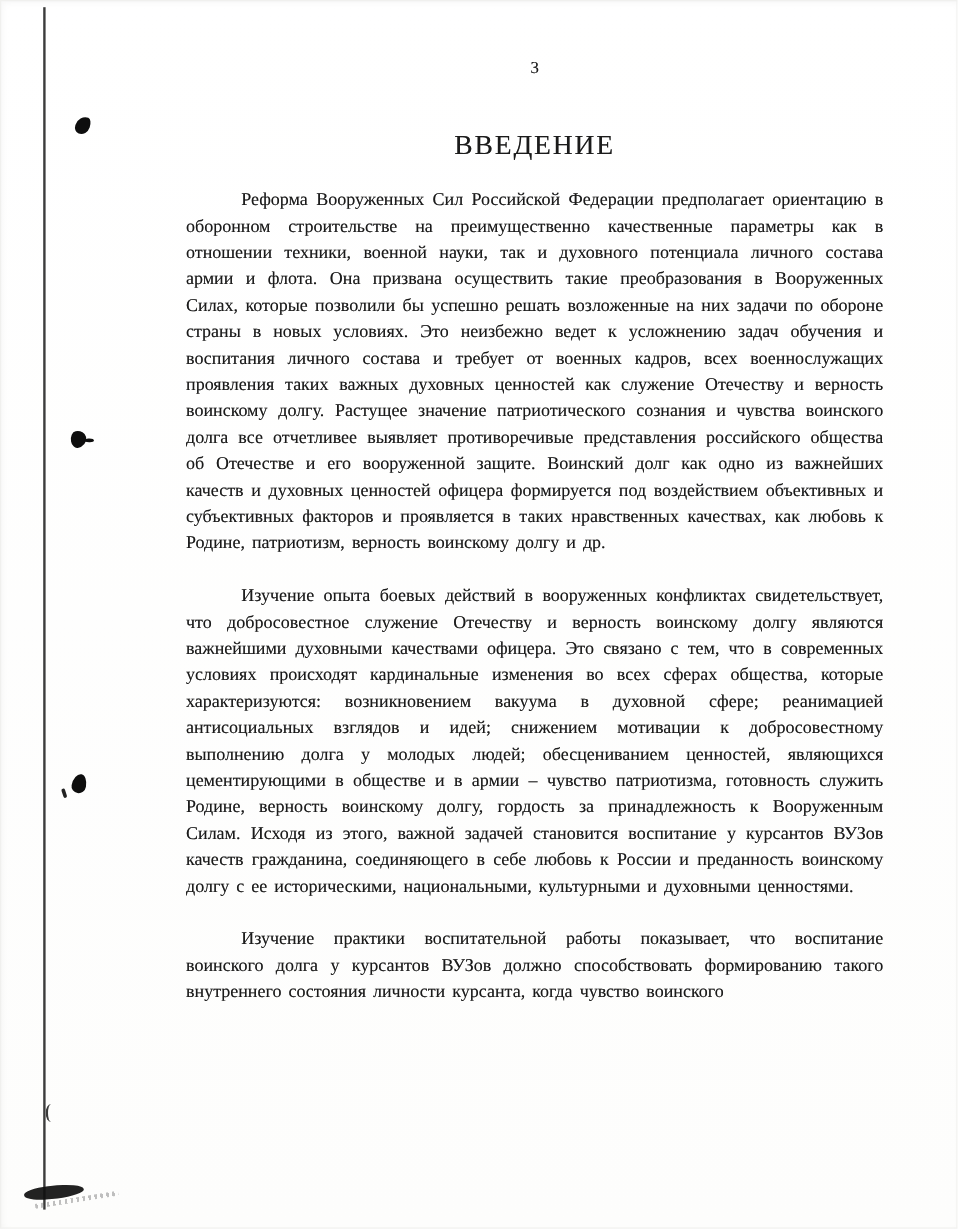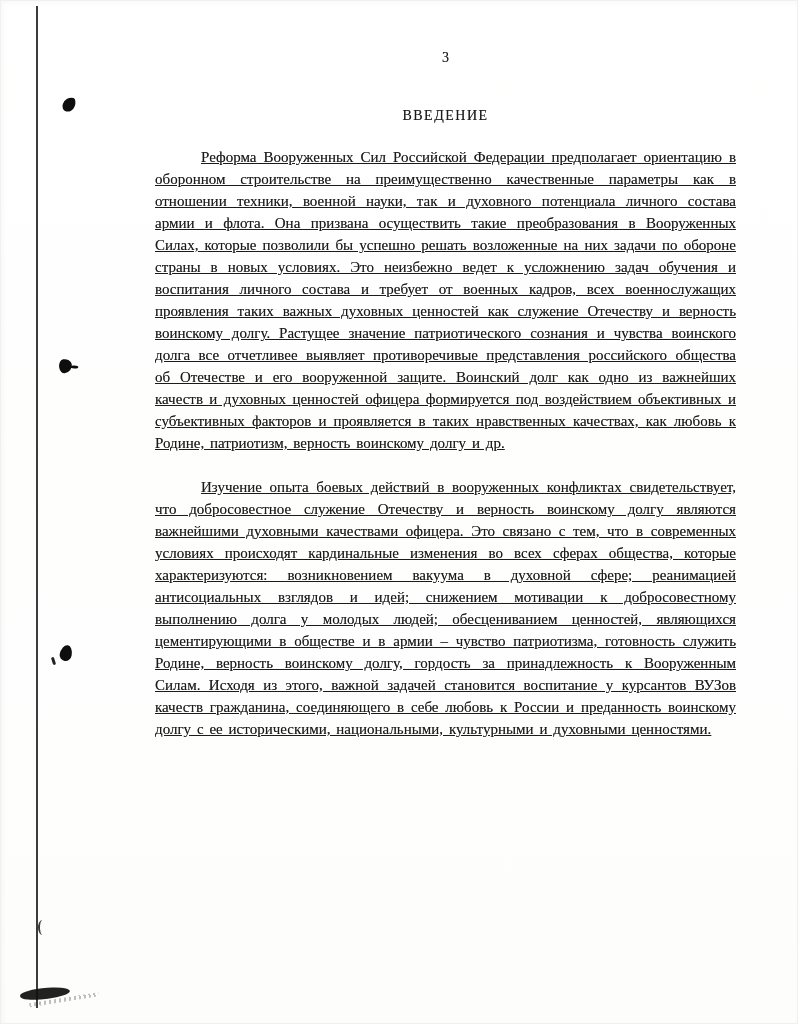--- a/index.html
+++ b/index.html
@@ -100,33 +100,32 @@
     color: #1b1b1b;
     text-shadow: 0 0 0.4px rgba(30,30,30,0.55);
   }
   .page-number {
     text-align: center;
     font-size: 14px;
     margin-bottom: 42px;
   }
   .doc-title {
     text-align: center;
-    font-size: 14px;
+    font-size: 23px;
     font-weight: normal;
     letter-spacing: 1.5px;
     margin: 0 0 4px 0;
   }
   .para {
     margin: 22px 0 0 0;
     font-size: 15px;
     line-height: 22px;
     text-align: justify;
     text-indent: 46px;
     word-spacing: 0.14em;
-    text-decoration: underline;
   }
 </style>
 </head>
 <body>
 
 <div class="scan-page">
 
   <div class="edge-line"></div>
   <div class="blob blob-1"></div>
   <div class="blob blob-2"></div>
@@ -138,15 +137,16 @@
   <div class="page-content">
     <div class="page-number">3</div>
 
     <h1 class="doc-title">ВВЕДЕНИЕ</h1>
 
     <p class="para">Реформа Вооруженных Сил Российской Федерации предполагает ориентацию в оборонном строительстве на преимущественно качественные параметры как в отношении техники, военной науки, так и духовного потенциала личного состава армии и флота. Она призвана осуществить такие преобразования в Вооруженных Силах, которые позволили бы успешно решать возложенные на них задачи по обороне страны в новых условиях. Это неизбежно ведет к усложнению задач обучения и воспитания личного состава и требует от военных кадров, всех военнослужащих проявления таких важных духовных ценностей как служение Отечеству и верность воинскому долгу. Растущее значение патриотического сознания и чувства воинского долга все отчетливее выявляет противоречивые представления российского общества об Отечестве и его вооруженной защите. Воинский долг как одно из важнейших качеств и духовных ценностей офицера формируется под воздействием объективных и субъективных факторов и проявляется в таких нравственных качествах, как любовь к Родине, патриотизм, верность воинскому долгу и др.</p>
 
 
     <p class="para">Изучение опыта боевых действий в вооруженных конфликтах свидетельствует, что добросовестное служение Отечеству и верность воинскому долгу являются важнейшими духовными качествами офицера. Это связано с тем, что в современных условиях происходят кардинальные изменения во всех сферах общества, которые характеризуются: возникновением вакуума в духовной сфере; реанимацией антисоциальных взглядов и идей; снижением мотивации к добросовестному выполнению долга у молодых людей; обесцениванием ценностей, являющихся цементирующими в обществе и в армии – чувство патриотизма, готовность служить Родине, верность воинскому долгу, гордость за принадлежность к Вооруженным Силам. Исходя из этого, важной задачей становится воспитание у курсантов ВУЗов качеств гражданина, соединяющего в себе любовь к России и преданность воинскому долгу с ее историческими, национальными, культурными и духовными ценностями.</p>
 
+    <p class="para">Изучение практики воспитательной работы показывает, что воспитание воинского долга у курсантов ВУЗов должно способствовать формированию такого внутреннего состояния личности курсанта, когда чувство воинского</p>
   </div>
 
 </div>
 
 </body></html>

